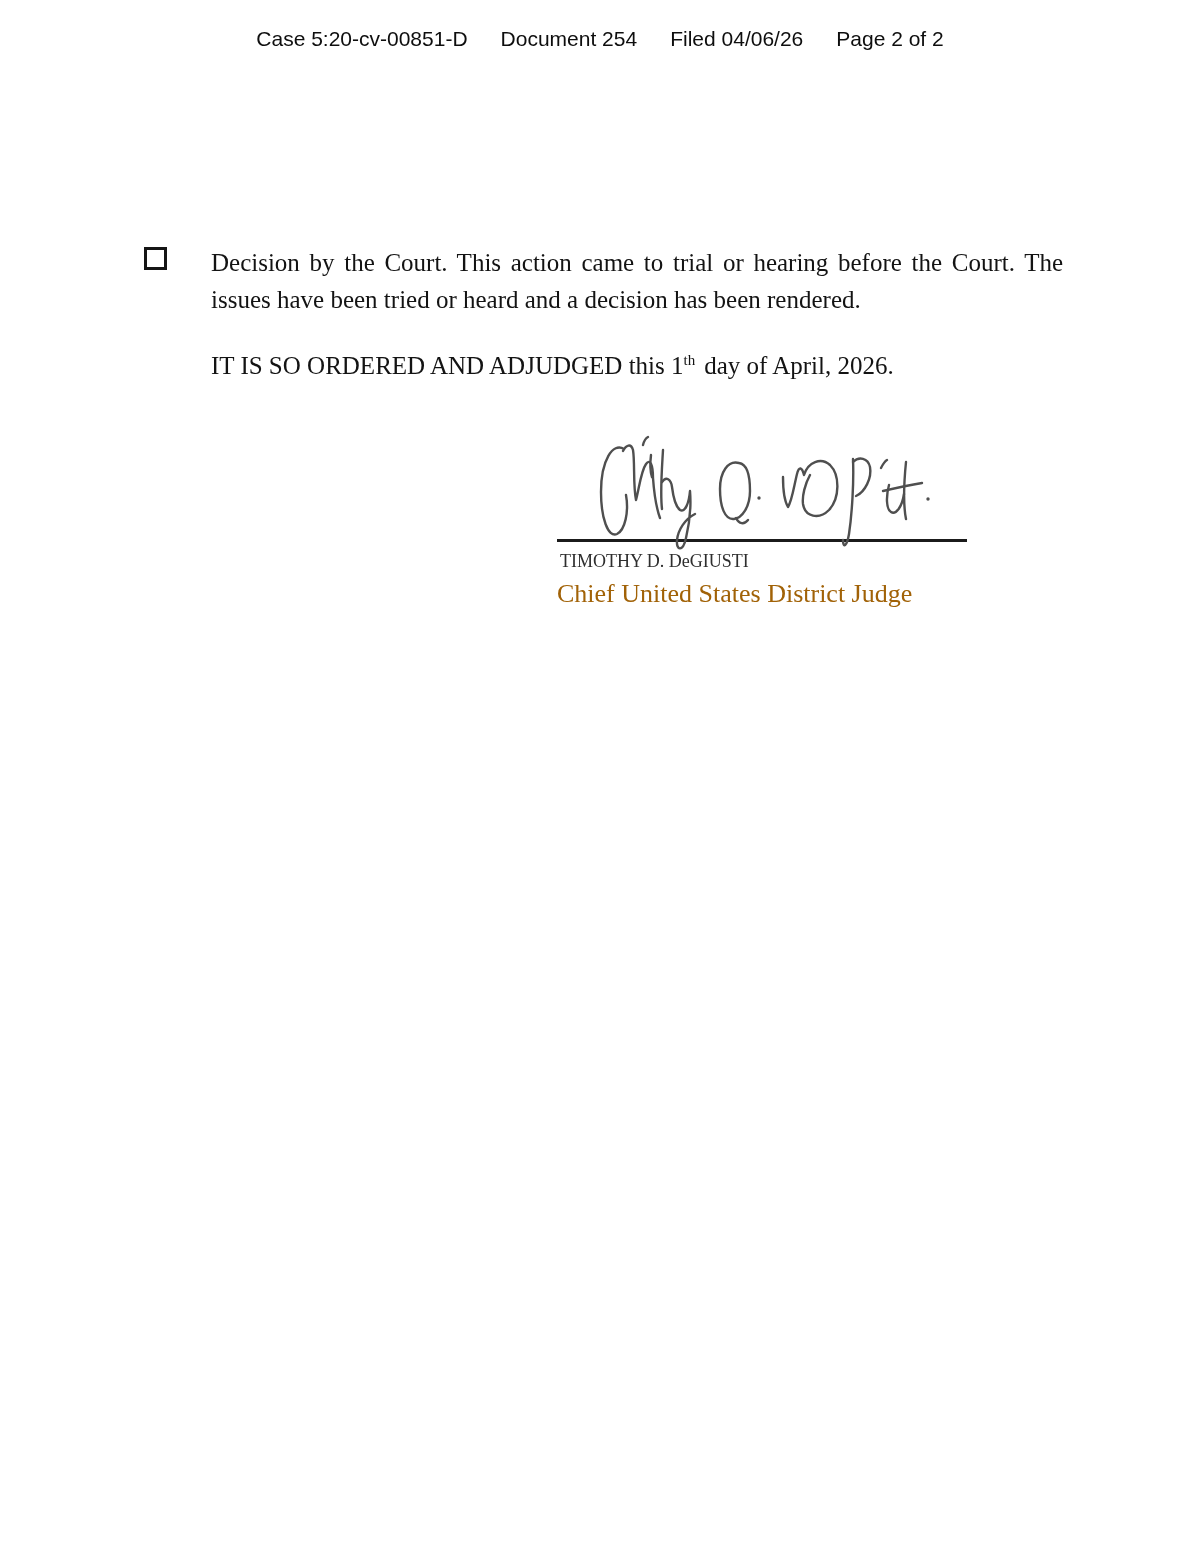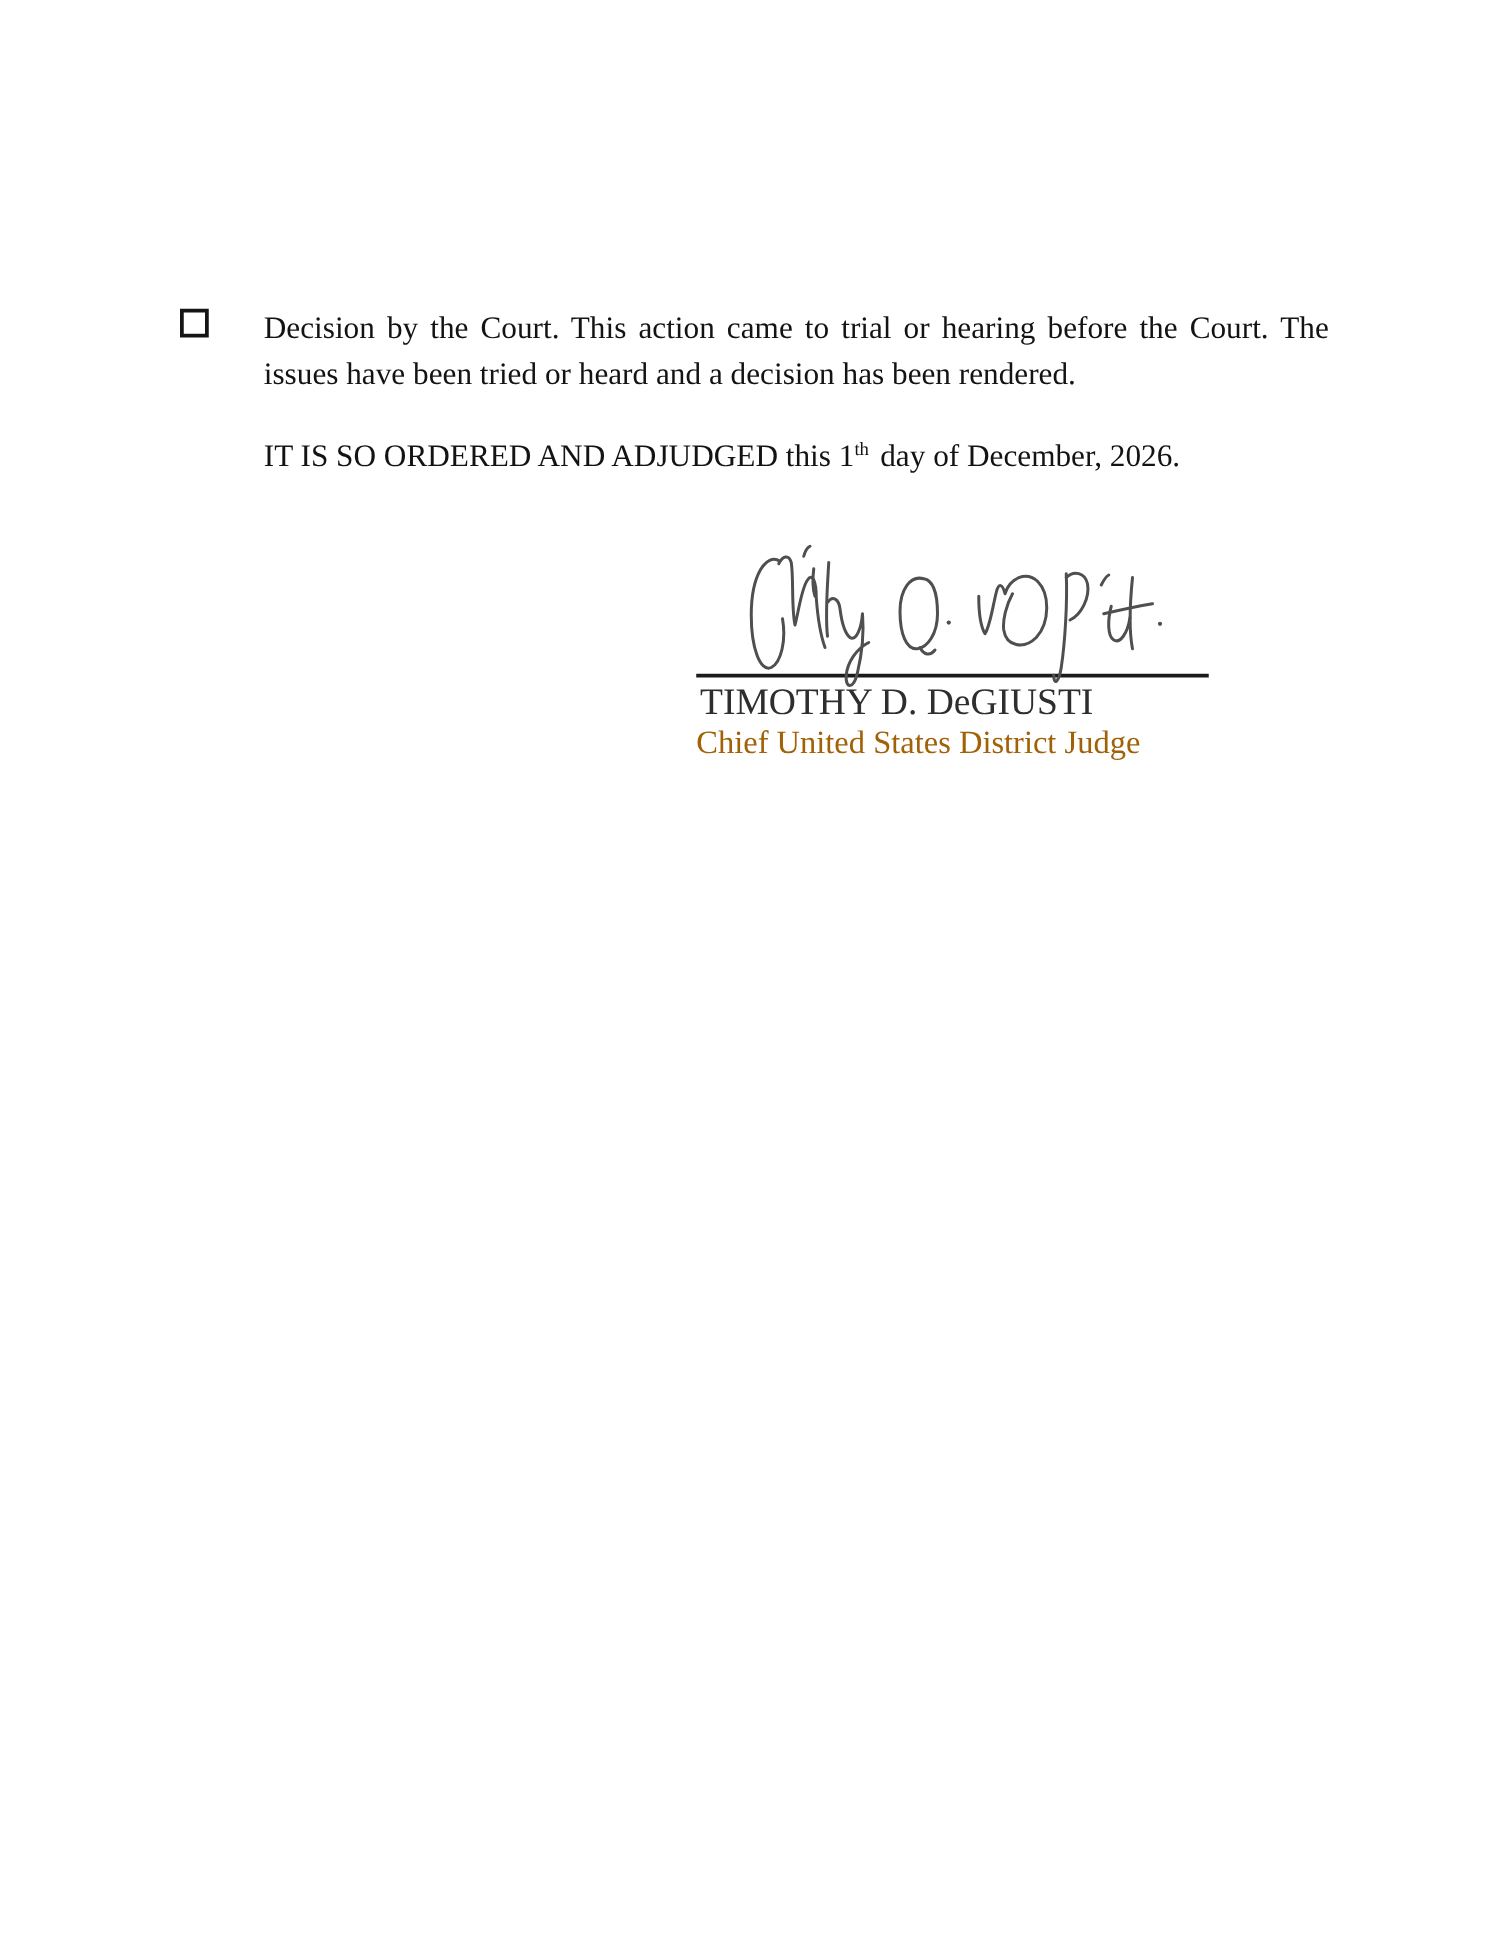--- a/index.html
+++ b/index.html
@@ -87,51 +87,57 @@
     top: 539px;
     width: 410px;
     height: 3px;
     background: #1b1b1b;
     z-index: 1;
   }
   .sig-name {
     position: absolute;
     left: 560px;
     top: 546px;
-    font-size: 30px;
+    font-size: 18px;
     line-height: 31px;
     color: #2e2e2e;
     white-space: nowrap;
   }
   .sig-title {
     position: absolute;
     left: 557px;
     top: 578px;
     font-size: 26px;
     line-height: 31px;
     color: #a16207;
     white-space: nowrap;
   }
 </style>
 </head>
 <body>
 
 <div class="page">
 
+  <div class="doc-header">
+    <span>Case 5:20-cv-00851-D</span>
+    <span>Document 254</span>
+    <span>Filed 04/06/26</span>
+    <span>Page 2 of 2</span>
+  </div>
 
 
   <div class="checkbox"></div>
   <div class="para para2 serif">
     <div class="line-just"><span class="bold label-gap">Decision by the Court.</span><span>This action came to trial or hearing before the Court. The</span></div>
     <div>issues have been tried or heard and a decision has been rendered.</div>
   </div>
 
   <div class="order-line serif">
     <span class="bold">IT IS SO ORDERED AND ADJUDGED</span>
-    <span>this 1</span><sup class="order-sup">th</sup><span class="order-tail">day of December, 2026.</span>
+    <span>this 1</span><sup class="order-sup">th</sup><span class="order-tail">day of April, 2026.</span>
   </div>
 
   <svg class="sig-svg" width="422" height="148" viewBox="0 0 422 148" fill="none" stroke="#4f4f4f" stroke-width="2.4" stroke-linecap="round" stroke-linejoin="round">
 
     <path d="M 71,27 C 60,20 48,38 48,70 C 48,96 55,116 64,112 C 72,108 76,90 73,73"></path>
 
     <path d="M 70,29 C 73,23 78,21 80,28 C 82,40 80,64 83,78 C 86,67 88,49 93,42 C 97,36 100,43 100,56 C 101,70 103,85 107,96"></path>
 
     <path d="M 90,23 C 91,19 93,16 95,15"></path>
     <path d="M 98,33 C 97,41 97,49 99,55"></path>

